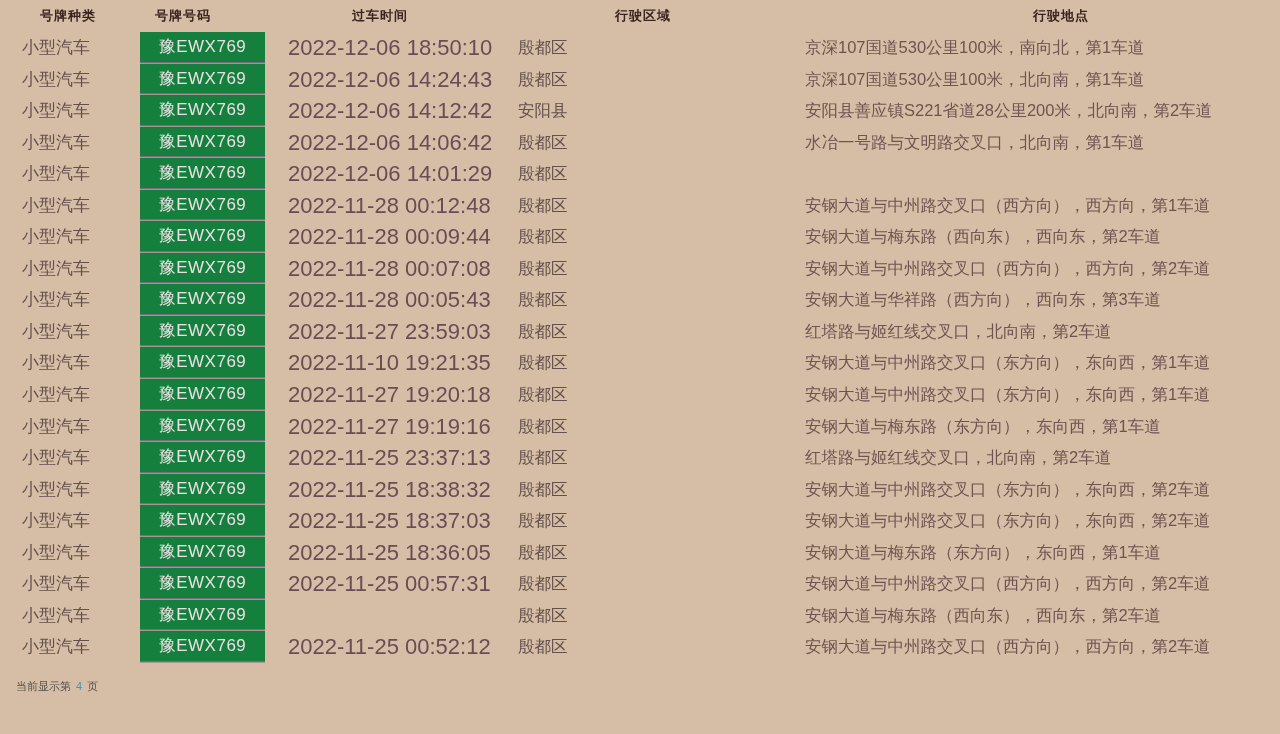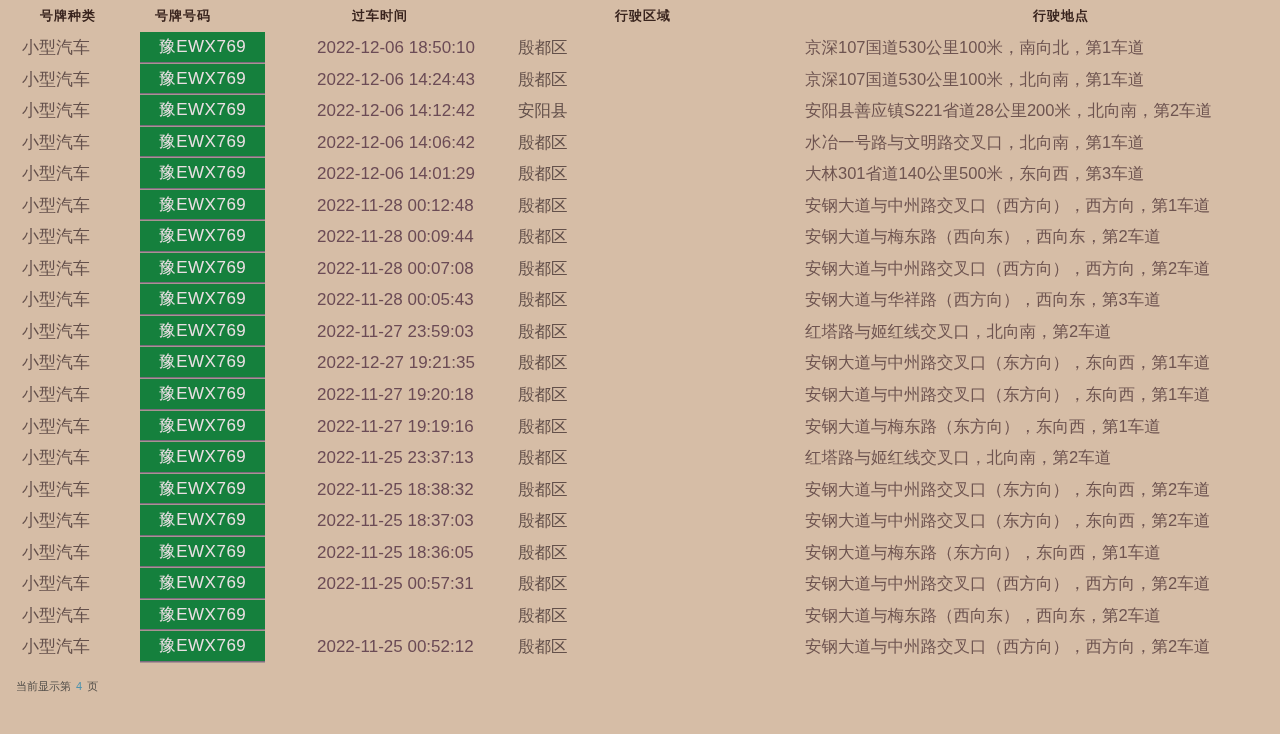--- a/index.html
+++ b/index.html
@@ -25,21 +25,21 @@
     position:absolute;top:0;height:31.55px;line-height:31.55px;
     font-size:16.5px;color:#66504c;white-space:nowrap;
   }
   .c-type{left:22px;font-size:17px;color:#64504b;}
   .c-plate{
     left:140px;width:125px;height:29.5px;line-height:29.5px;
     background:#15803d;color:#eadfe3;text-align:center;font-size:17px;
     letter-spacing:0.5px;box-shadow:0 1.5px 0 rgba(15,8,80,0.45);
     cursor:pointer;
   }
-  .c-time{left:288px;font-size:17px;color:#6b4b55;margin-left:29px;}
+  .c-time{left:288px;font-size:22px;color:#6b4b55;}
   .c-district{left:518px;color:#63504a;text-align:center;}
   .c-location{left:805px;color:#6e5450;}
   
   .footer{
     position:absolute;left:16px;top:676px;height:20px;line-height:20px;
     font-size:11px;color:#56514b;white-space:nowrap;
   }
   .pagenum{color:#4f93ad;margin:0 5px;}
 </style>
 </head>
@@ -86,21 +86,20 @@
     <span class="cell c-time">2022-12-06 14:06:42</span>
     <span class="cell c-district">殷都区</span>
     <span class="cell c-location">水冶一号路与文明路交叉口，北向南，第1车道</span>
   </div>
 
   <div class="row">
     <span class="cell c-type">小型汽车</span>
     <span class="cell c-plate">豫EWX769</span>
     <span class="cell c-time">2022-12-06 14:01:29</span>
     <span class="cell c-district">殷都区</span>
-    <span class="cell c-location">大林301省道140公里500米，东向西，第3车道</span>
   </div>
 
   <div class="row">
     <span class="cell c-type">小型汽车</span>
     <span class="cell c-plate">豫EWX769</span>
     <span class="cell c-time">2022-11-28 00:12:48</span>
     <span class="cell c-district">殷都区</span>
     <span class="cell c-location">安钢大道与中州路交叉口（西方向），西方向，第1车道</span>
   </div>
 
@@ -132,21 +131,21 @@
     <span class="cell c-type">小型汽车</span>
     <span class="cell c-plate">豫EWX769</span>
     <span class="cell c-time">2022-11-27 23:59:03</span>
     <span class="cell c-district">殷都区</span>
     <span class="cell c-location">红塔路与姬红线交叉口，北向南，第2车道</span>
   </div>
 
   <div class="row">
     <span class="cell c-type">小型汽车</span>
     <span class="cell c-plate">豫EWX769</span>
-    <span class="cell c-time">2022-12-27 19:21:35</span>
+    <span class="cell c-time">2022-11-10 19:21:35</span>
     <span class="cell c-district">殷都区</span>
     <span class="cell c-location">安钢大道与中州路交叉口（东方向），东向西，第1车道</span>
   </div>
 
   <div class="row">
     <span class="cell c-type">小型汽车</span>
     <span class="cell c-plate">豫EWX769</span>
     <span class="cell c-time">2022-11-27 19:20:18</span>
     <span class="cell c-district">殷都区</span>
     <span class="cell c-location">安钢大道与中州路交叉口（东方向），东向西，第1车道</span>

